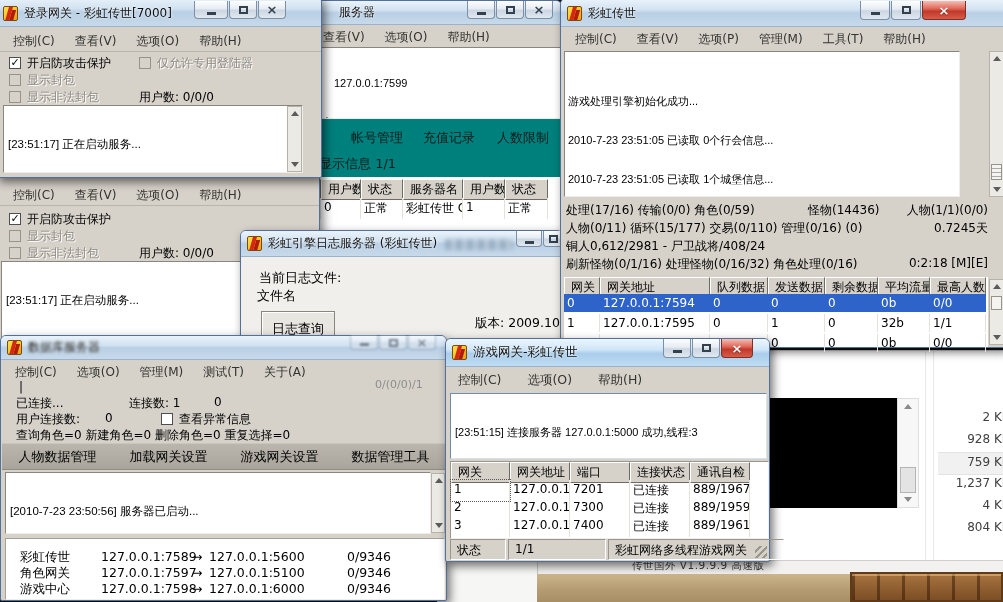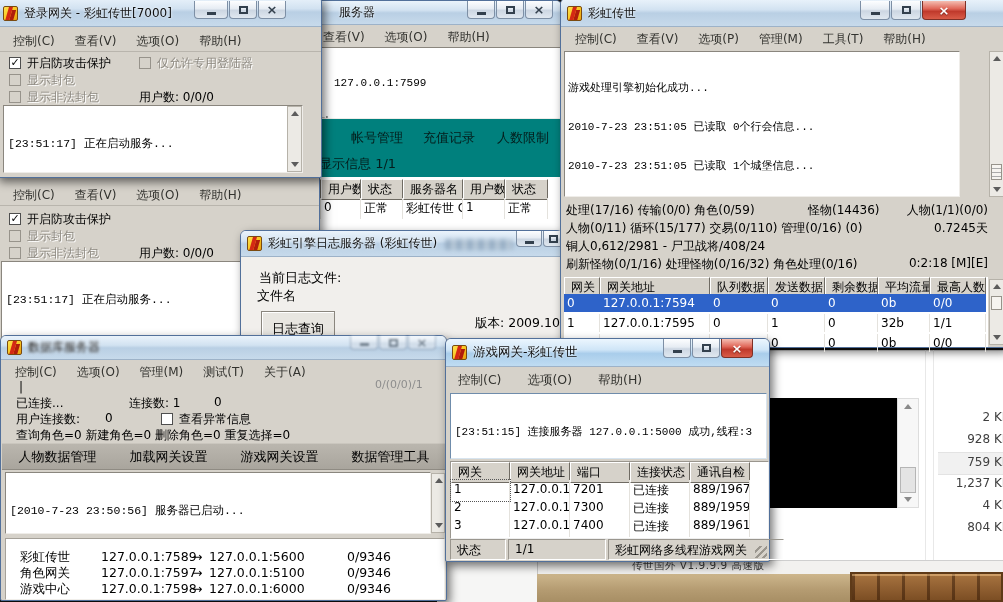--- a/index.html
+++ b/index.html
@@ -25,21 +25,21 @@
         display:flex;align-items:center;justify-content:center}
   .cbtn.close{background:linear-gradient(#f4beb2,#e0685a 42%,#c03a2c 58%,#d95c48);border-color:#7e3026}
   .gmin{width:9px;height:3px;background:#33404d;margin-top:7px}
   .gmax{width:9px;height:8px;border:2px solid #33404d;box-sizing:border-box}
   .gx{font-size:13px;font-weight:bold;line-height:1;color:#33404d;font-family:"DejaVu Sans",sans-serif}
   .cbtn.close .gx{color:#fff;text-shadow:0 1px 1px rgba(0,0,0,.4)}
   
   .menu{position:absolute;display:flex;font-size:12px;color:#33332f;white-space:nowrap}
   .menu>span{margin-right:20px}
   .logbox{position:absolute;background:#fff;border:1px solid #8a867e;border-right-color:#efede9;border-bottom-color:#efede9;
-          font-family:Liberation Mono, monospace;font-size:11px;line-height:13px;color:#000;
+          font-family:Liberation Sans, sans-serif;font-size:11px;line-height:13px;color:#000;
           padding:3px 4px;box-sizing:border-box;overflow:hidden;white-space:pre}
   .sbv{position:absolute;background:#eceae5;border:1px solid #b6b2a9;box-sizing:border-box}
   .tri-u{position:absolute;width:0;height:0;border-left:4px solid transparent;border-right:4px solid transparent;border-bottom:5px solid #5c5c5c}
   .tri-d{position:absolute;width:0;height:0;border-left:4px solid transparent;border-right:4px solid transparent;border-top:5px solid #5c5c5c}
   .thumb{position:absolute;left:1px;right:1px;background:#f6f4f0;border:1px solid #97938b;box-sizing:border-box}
   .chk{position:absolute;width:12px;height:12px;background:#fff;border:1px solid #4e4e4e;box-sizing:border-box;
        font-size:11px;line-height:10px;text-align:center;color:#000}
   .chk.on::after{content:"✓";font-weight:bold}
   .chk.dis{background:#d6d2ca;border-color:#97938b}
   .lbl{position:absolute;font-size:12px;color:#000;white-space:nowrap}
@@ -265,21 +265,21 @@
       </div>
   </div>
   <div class="menu" style="left:14px;top:32px">
     <span>控制(C)</span>
     <span>查看(V)</span>
     <span>选项(P)</span>
     <span>管理(M)</span>
     <span>工具(T)</span>
     <span>帮助(H)</span>
   </div>
-  <div class="logbox" style="left:3px;top:52px;width:396px;height:146px;padding:4px 3px">
+  <div class="logbox" style="left:3px;top:52px;width:396px;height:146px;padding:17px 3px">
     <div>游戏处理引擎初始化成功...</div>
     <div>2010-7-23 23:51:05 已读取 0个行会信息...</div>
     <div>2010-7-23 23:51:05 已读取 1个城堡信息...</div>
     
     
     
     
     
     
     

